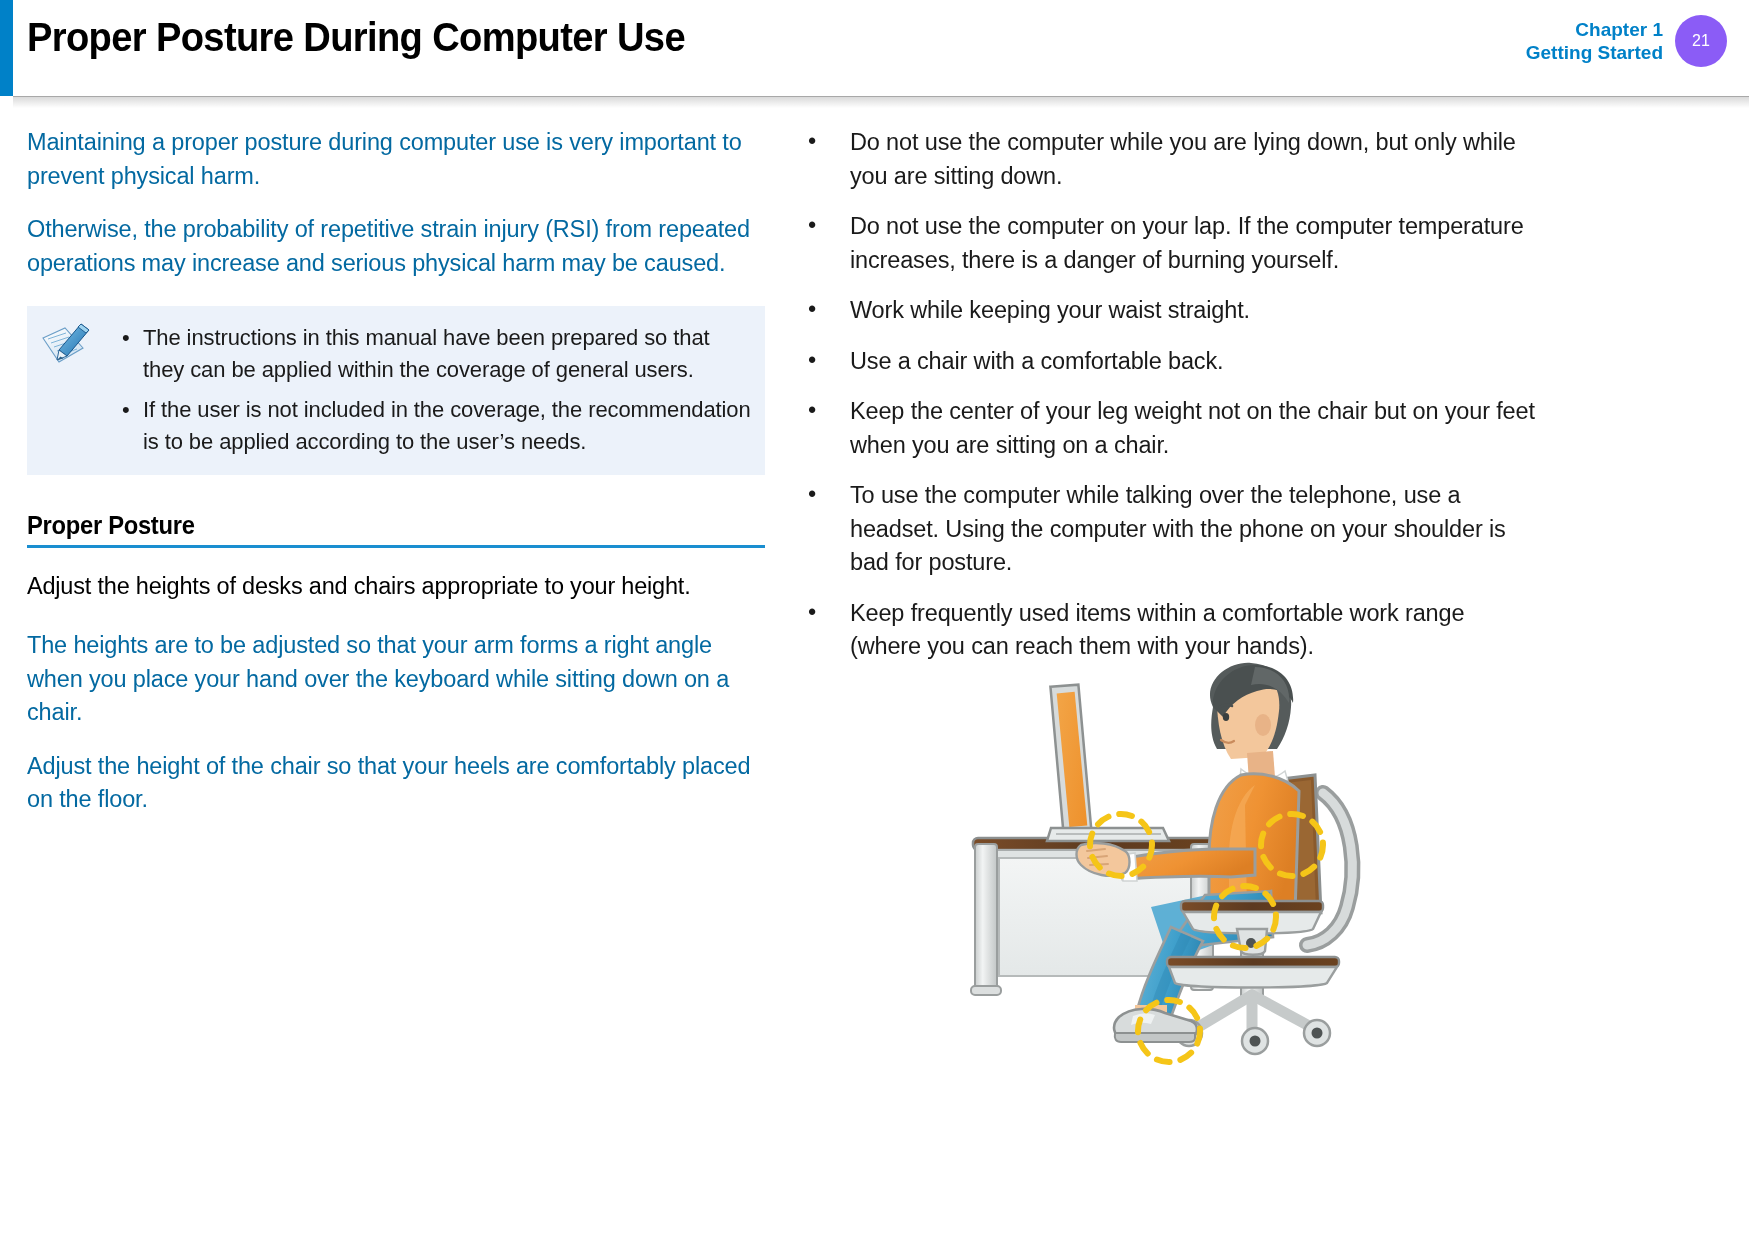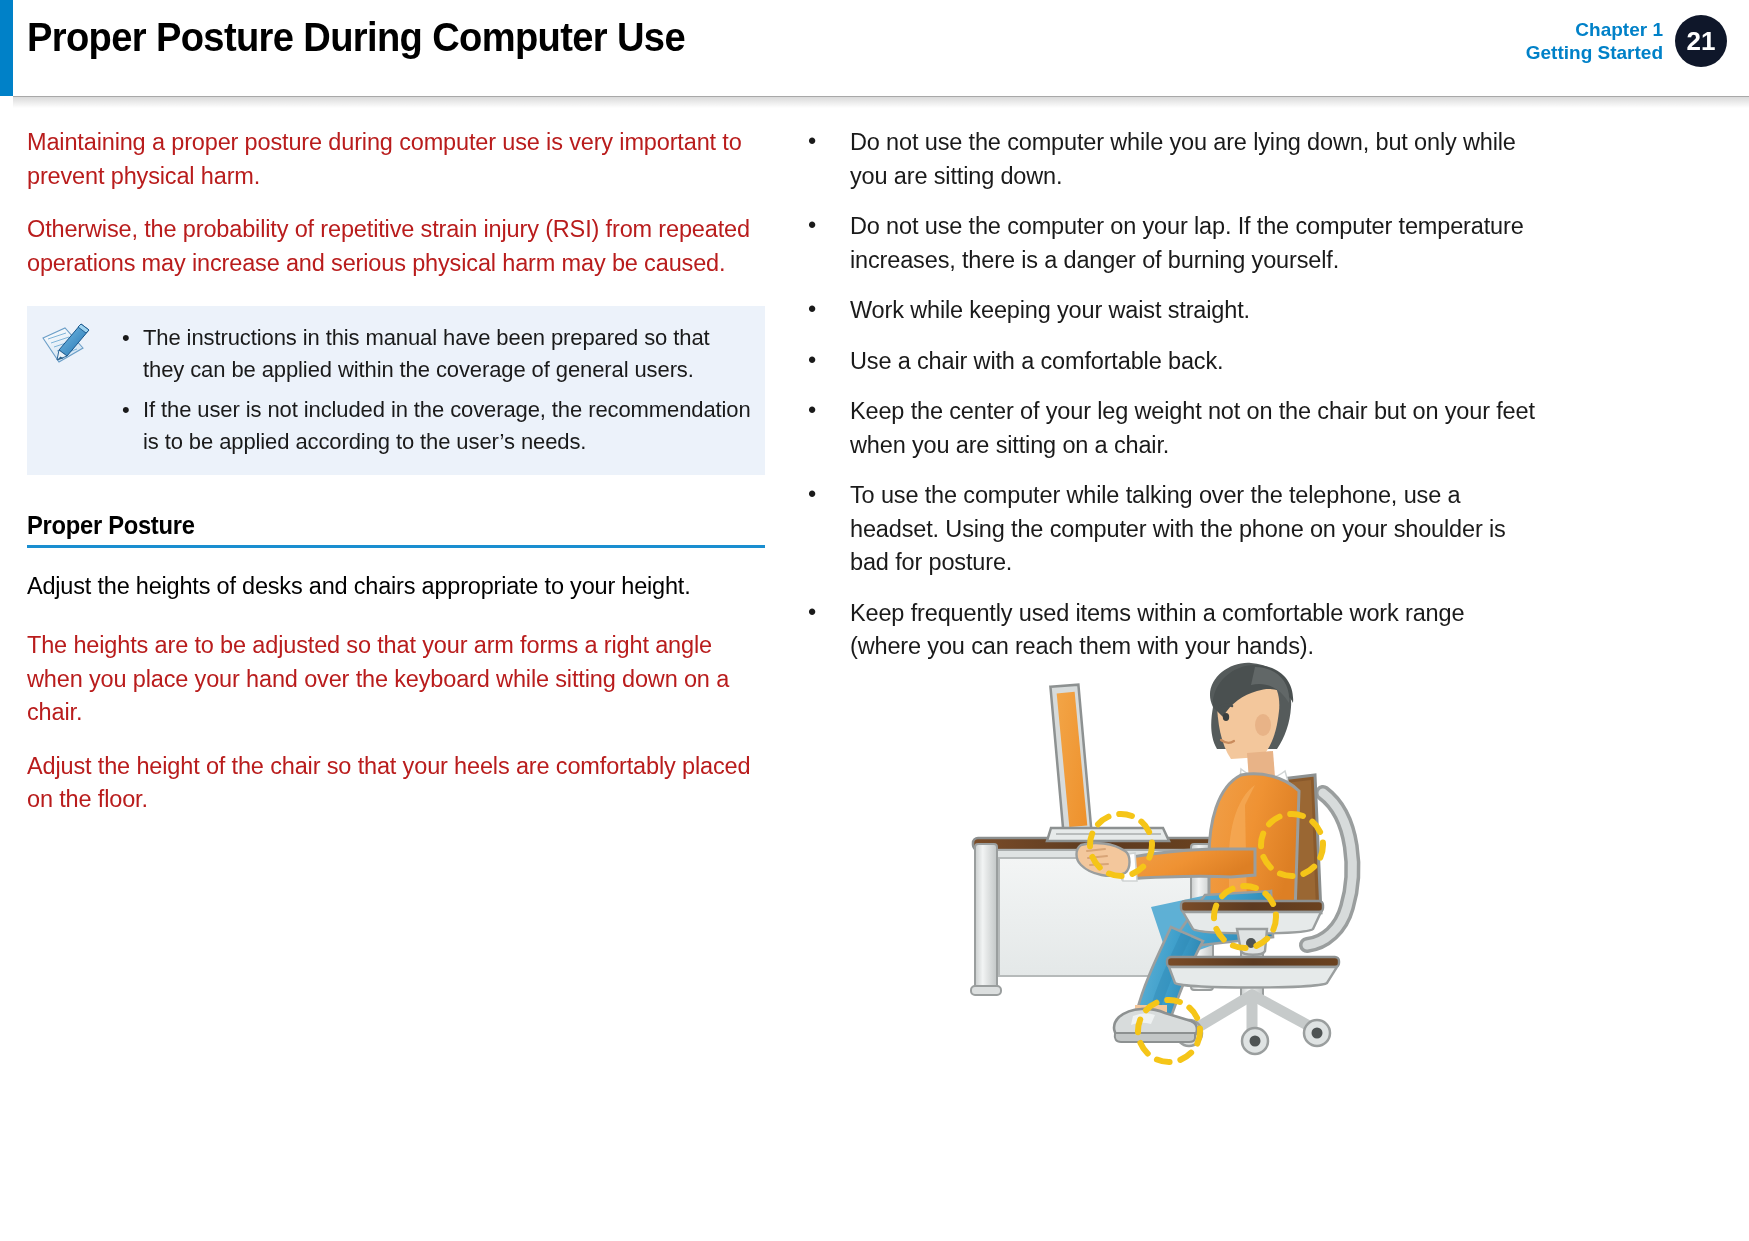--- a/index.html
+++ b/index.html
@@ -58,27 +58,27 @@
     font-weight: bold;
     font-size: 19px;
     font-family: "Liberation Sans", sans-serif;
   }
   .chapter-line1 { display: block; }
   .chapter-line2 { display: block; }
   .page-number-badge {
     width: 52px;
     height: 52px;
     border-radius: 50%;
-    background: #0f172a;
+    background: #8b5cf6;
     color: #ffffff;
     display: flex;
     align-items: center;
     justify-content: center;
-    font-size: 26px;
-    font-weight: bold;
+    font-size: 16px;
+    font-weight: normal;
     margin-right: 22px;
   }
   .header-rule {
     position: absolute;
     left: 13px;
     top: 96px;
     width: 1736px;
     height: 12px;
     background: linear-gradient(to bottom, rgba(0,0,0,0.16), rgba(0,0,0,0));
   }
@@ -102,21 +102,21 @@
     position: absolute;
     left: 800px;
     top: 126px;
     width: 740px;
   }
 
   .para {
     font-size: 23.5px;
     line-height: 33.5px;
     margin: 0 0 20px 0;
-    color: #b91c1c;
+    color: #0369a1;
     letter-spacing: -0.15px;
   }
 
   
   .note-box {
     position: relative;
     background: #ecf2fa;
     width: 738px;
     margin-top: 26px;
     padding: 16px 12px 18px 0;

